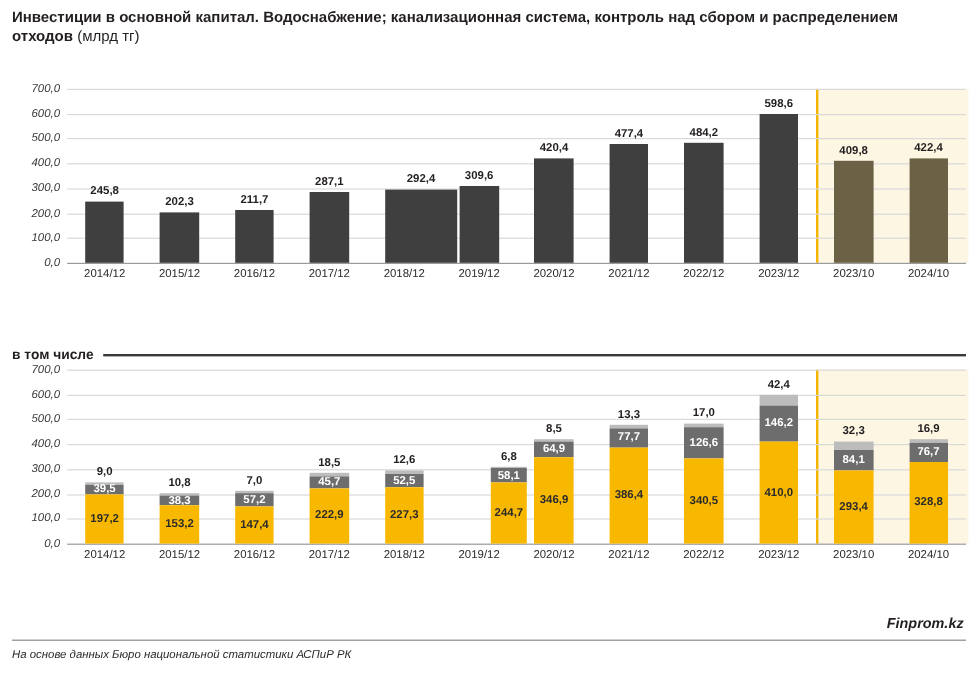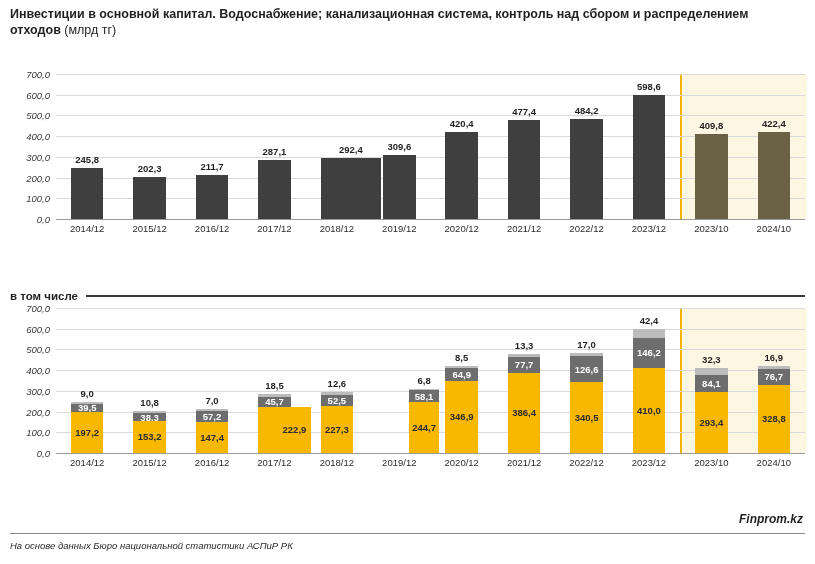--- a/index.html
+++ b/index.html
@@ -280,21 +280,21 @@
             </div>
           </div>
           <div class="bar-slot" style="left: 202.23px; width: 32.4567px;">
             <div class="bar">
               <div class="seg other" style="height: 3.83214px;">
                 <div class="val-top">18,5</div>
               </div>
               <div class="seg waste" style="height: 9.46643px;">
                 <span class="seg-val">45,7</span>
               </div>
-              <div class="seg water" style="height: 46.1721px; padding-left: 20px;">
+              <div class="seg water" style="height: 46.1721px;">
                 <span class="seg-val">222,9</span>
               </div>
             </div>
           </div>
           <div class="bar-slot" style="left: 264.647px; width: 32.4567px;">
             <div class="bar">
               <div class="seg other" style="height: 2.61px;">
                 <div class="val-top">12,6</div>
               </div>
               <div class="seg waste" style="height: 10.875px;">

